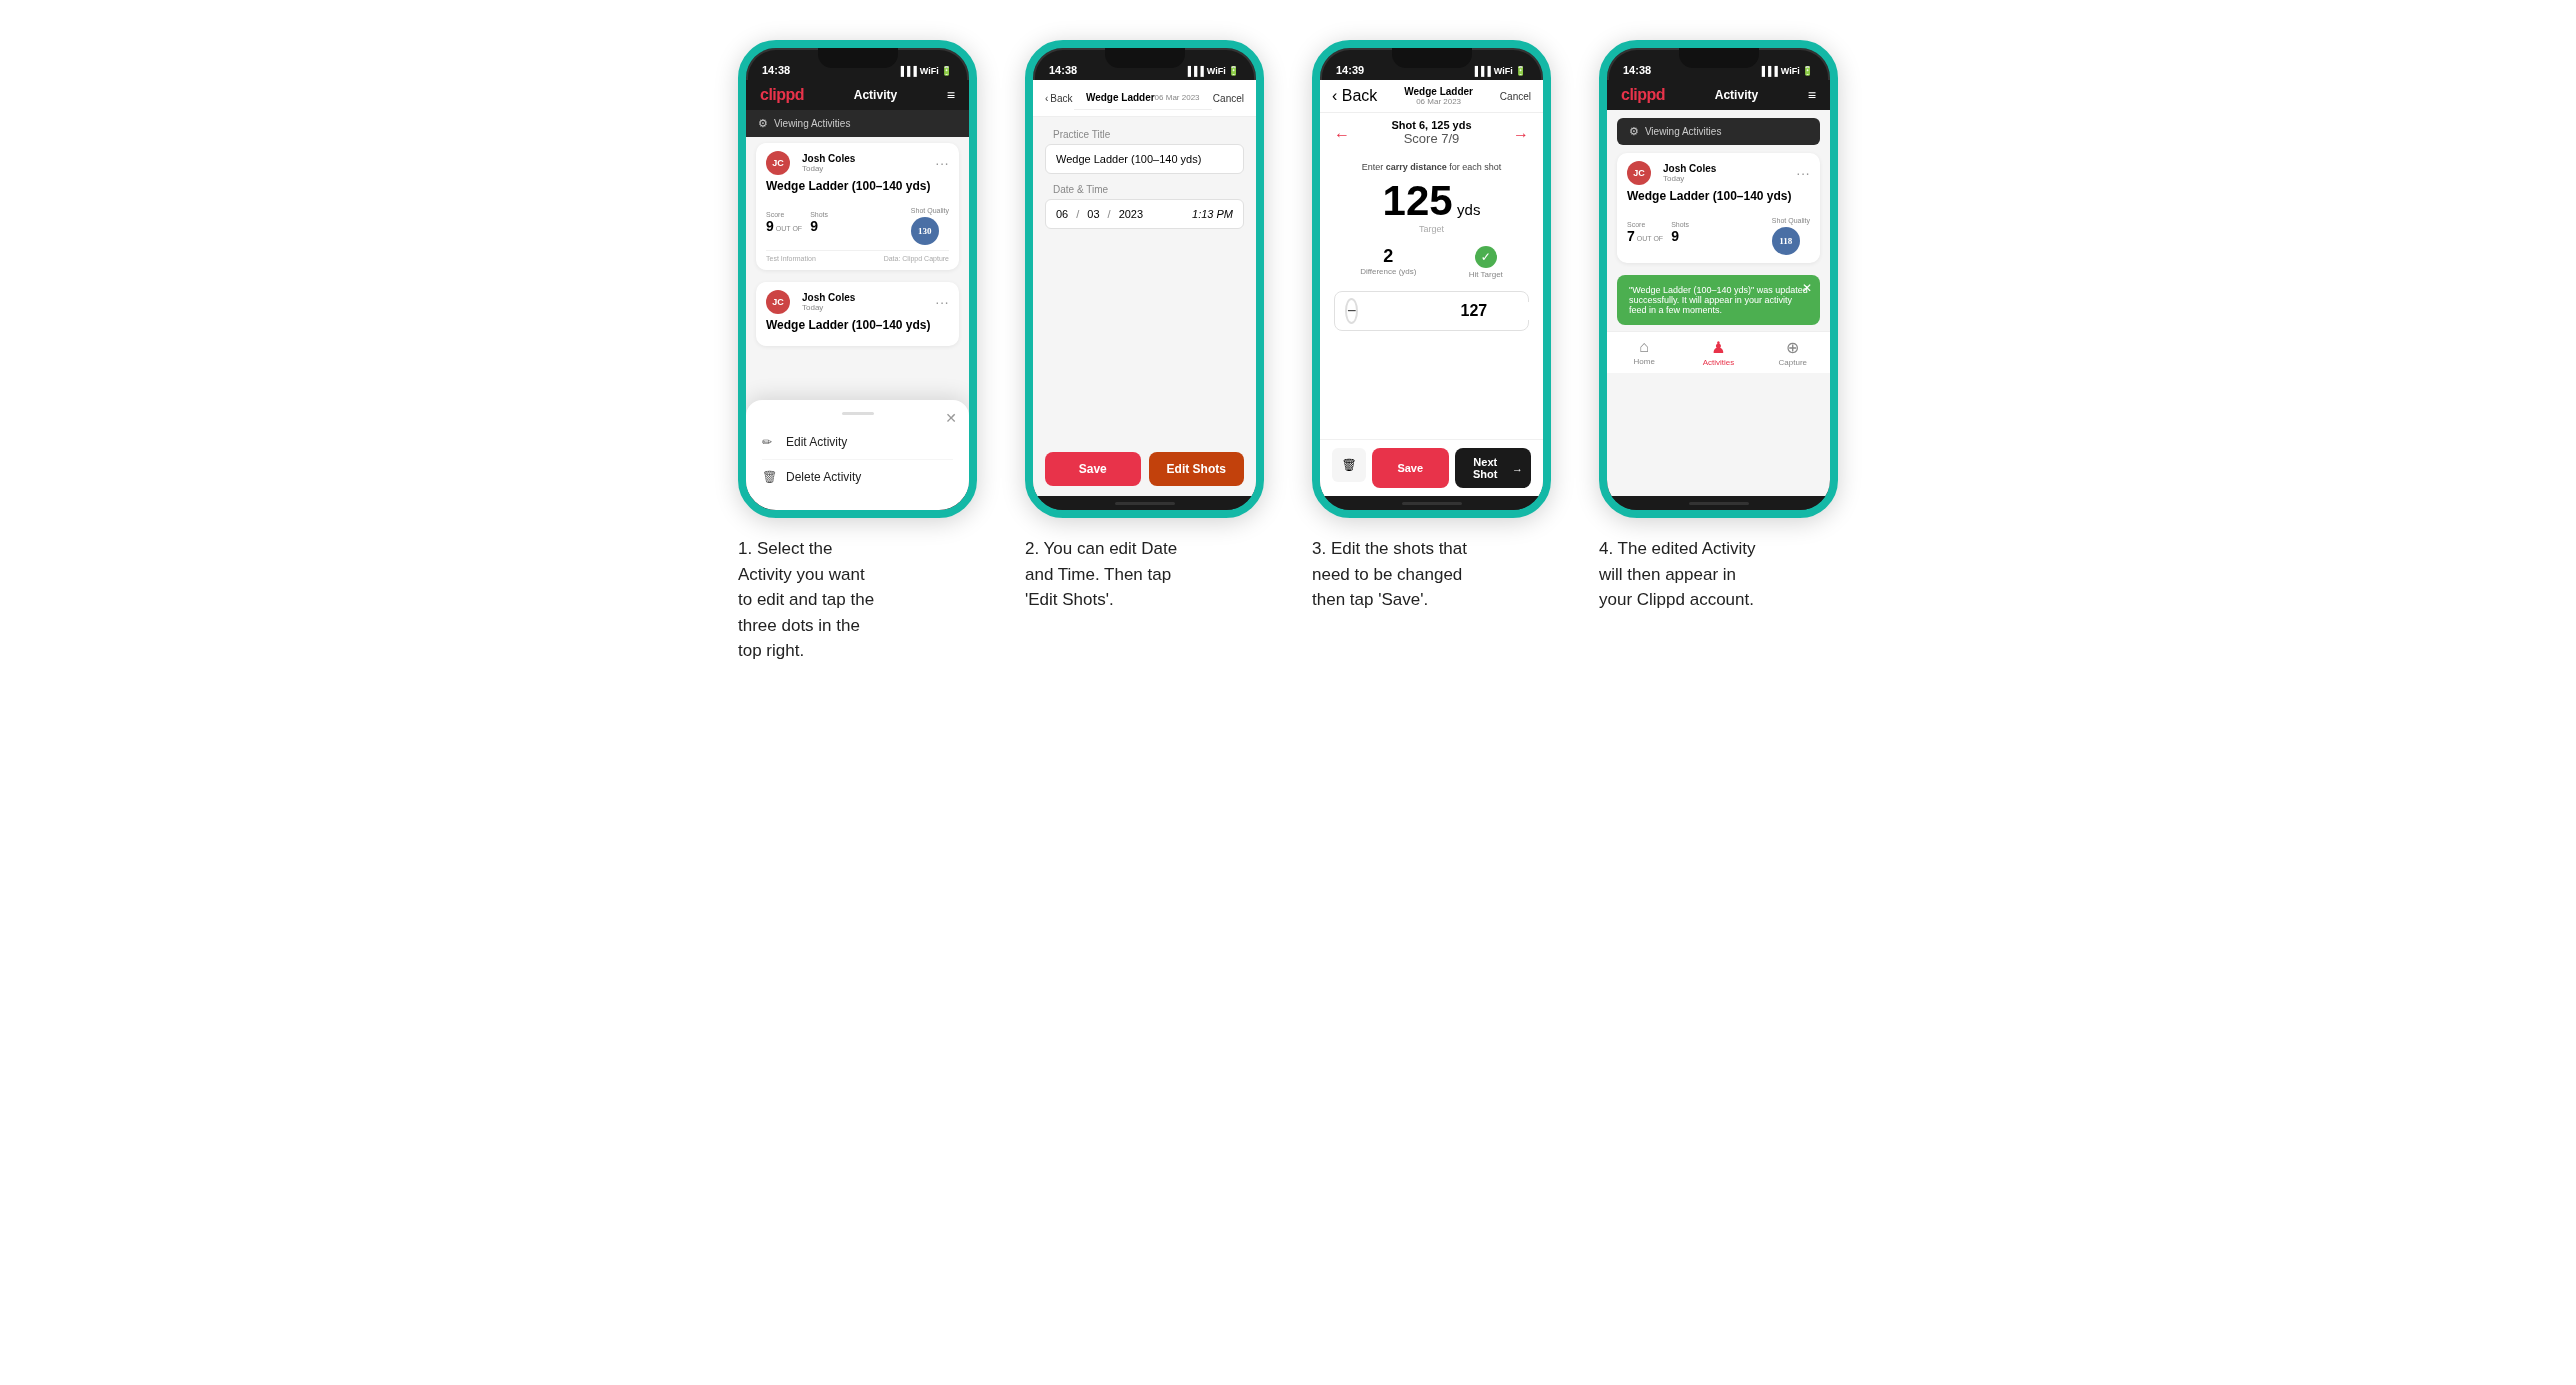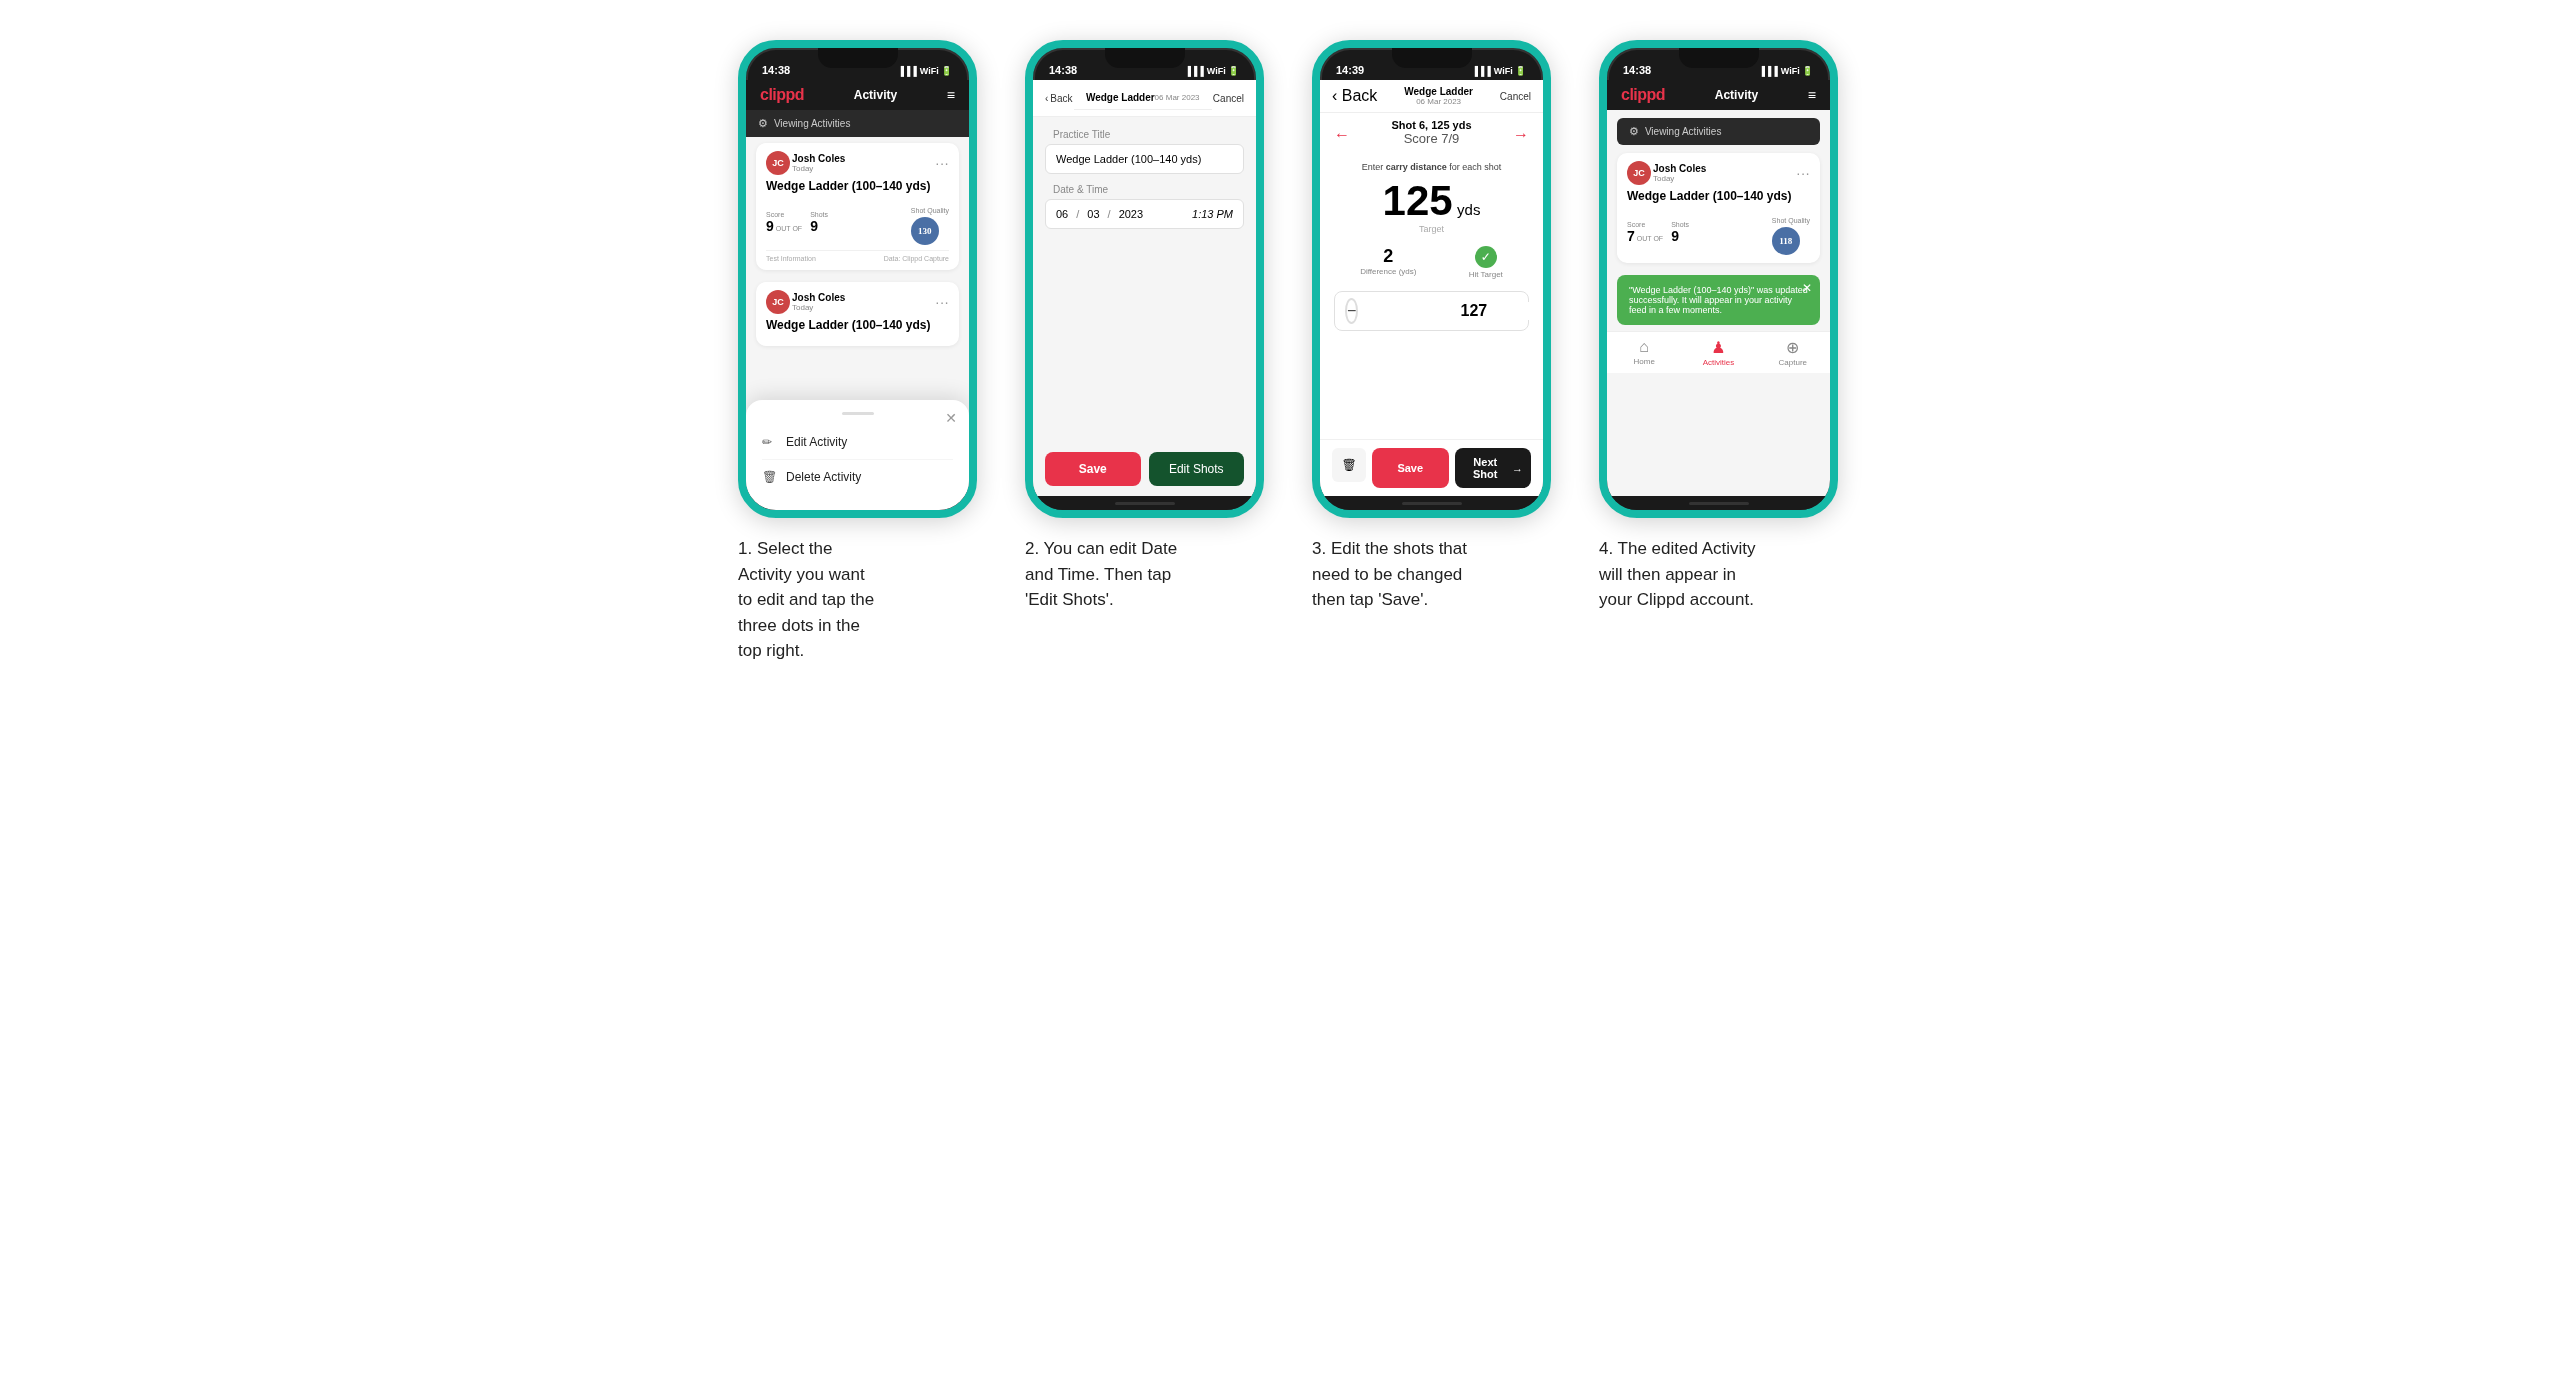--- a/index.html
+++ b/index.html
@@ -118,21 +118,21 @@
       padding: 8px 10px;
       box-shadow: 0 1px 4px rgba(0,0,0,0.07);
       flex-shrink: 0;
     }
     .card-header {
       display: flex;
       align-items: center;
       justify-content: space-between;
       margin-bottom: 4px;
     }
-    .avatar-row { display: flex; align-items: center; gap: 2px; }
+    .avatar-row { display: flex; align-items: center; gap: 12px; }
     .avatar {
       width: 24px; height: 24px;
       border-radius: 50%;
       background: #c44;
       display: flex; align-items: center; justify-content: center;
       color: #fff; font-size: 9px; font-weight: 700;
     }
     .user-info .name { font-size: 10px; font-weight: 700; color: #000; }
     .user-info .time { font-size: 8px; color: #888; }
     .dots { color: #999; font-size: 14px; cursor: pointer; }
@@ -245,27 +245,27 @@
       color: #fff;
       border: none;
       border-radius: 8px;
       padding: 10px;
       font-size: 12px;
       font-weight: 700;
       cursor: pointer;
     }
     .btn-edit-shots {
       flex: 1;
-      background: #14532d;
+      background: #c2410c;
       color: #fff;
       border: none;
       border-radius: 8px;
       padding: 10px;
       font-size: 12px;
-      font-weight: 400;
+      font-weight: 700;
       cursor: pointer;
     }
     
     .shot-nav {
       background: #fff;
       padding: 6px 12px;
       display: flex;
       align-items: center;
       justify-content: space-between;
       border-bottom: 1px solid #eee;

